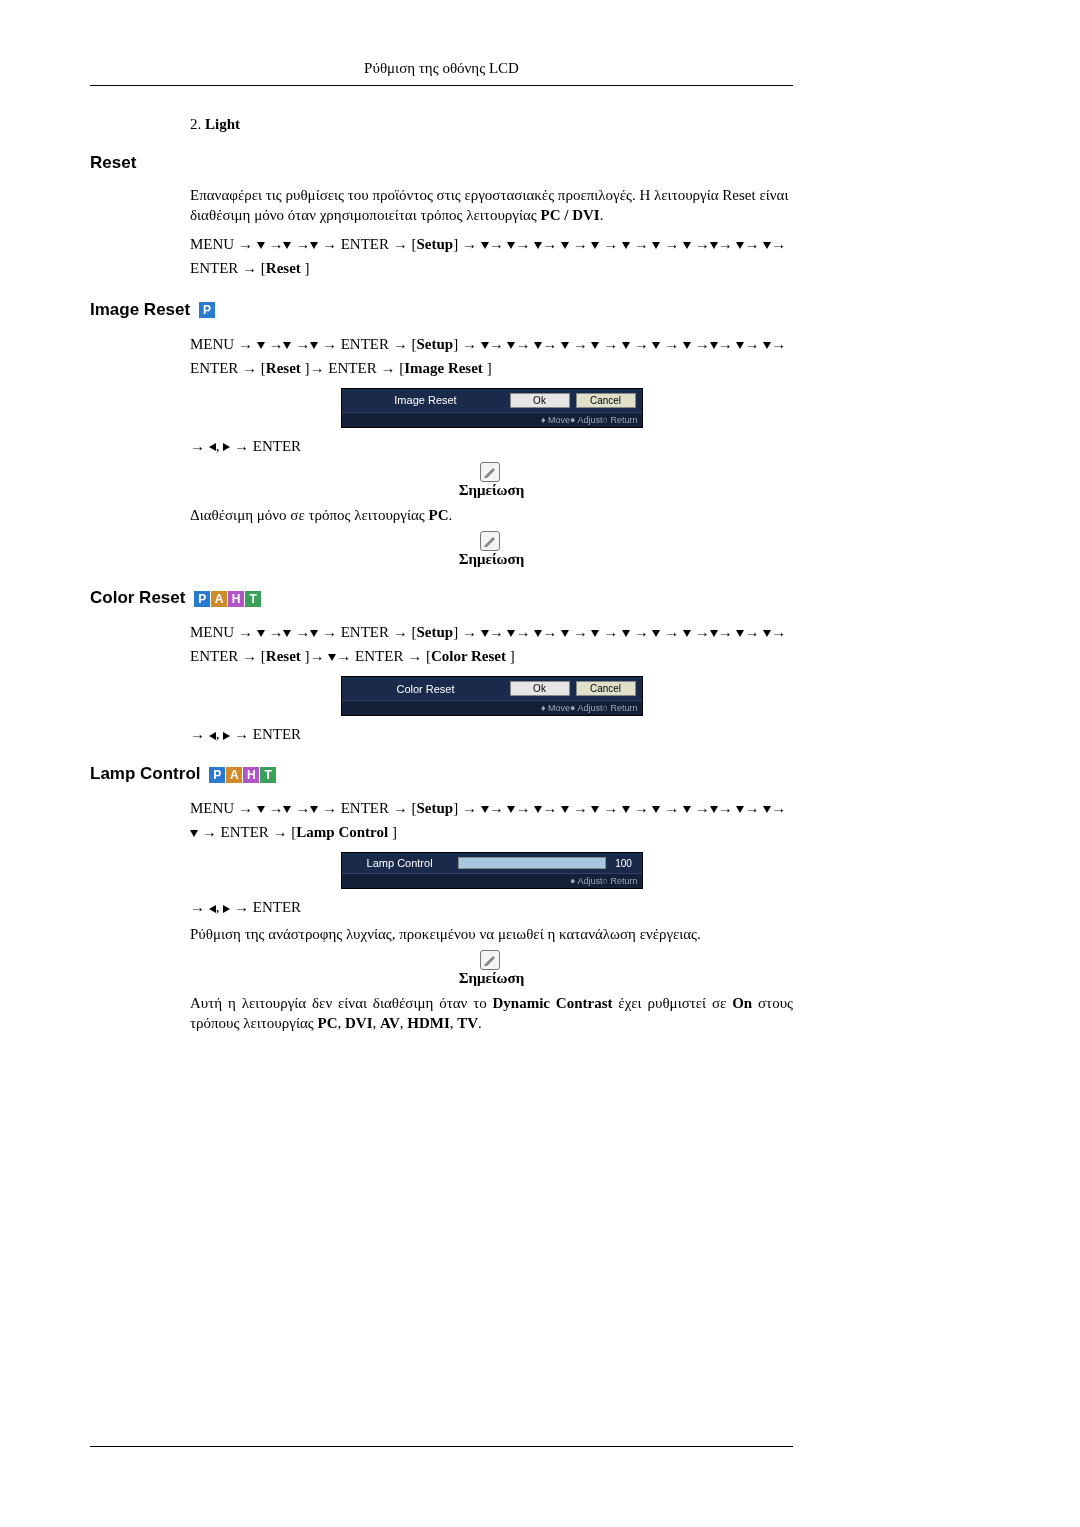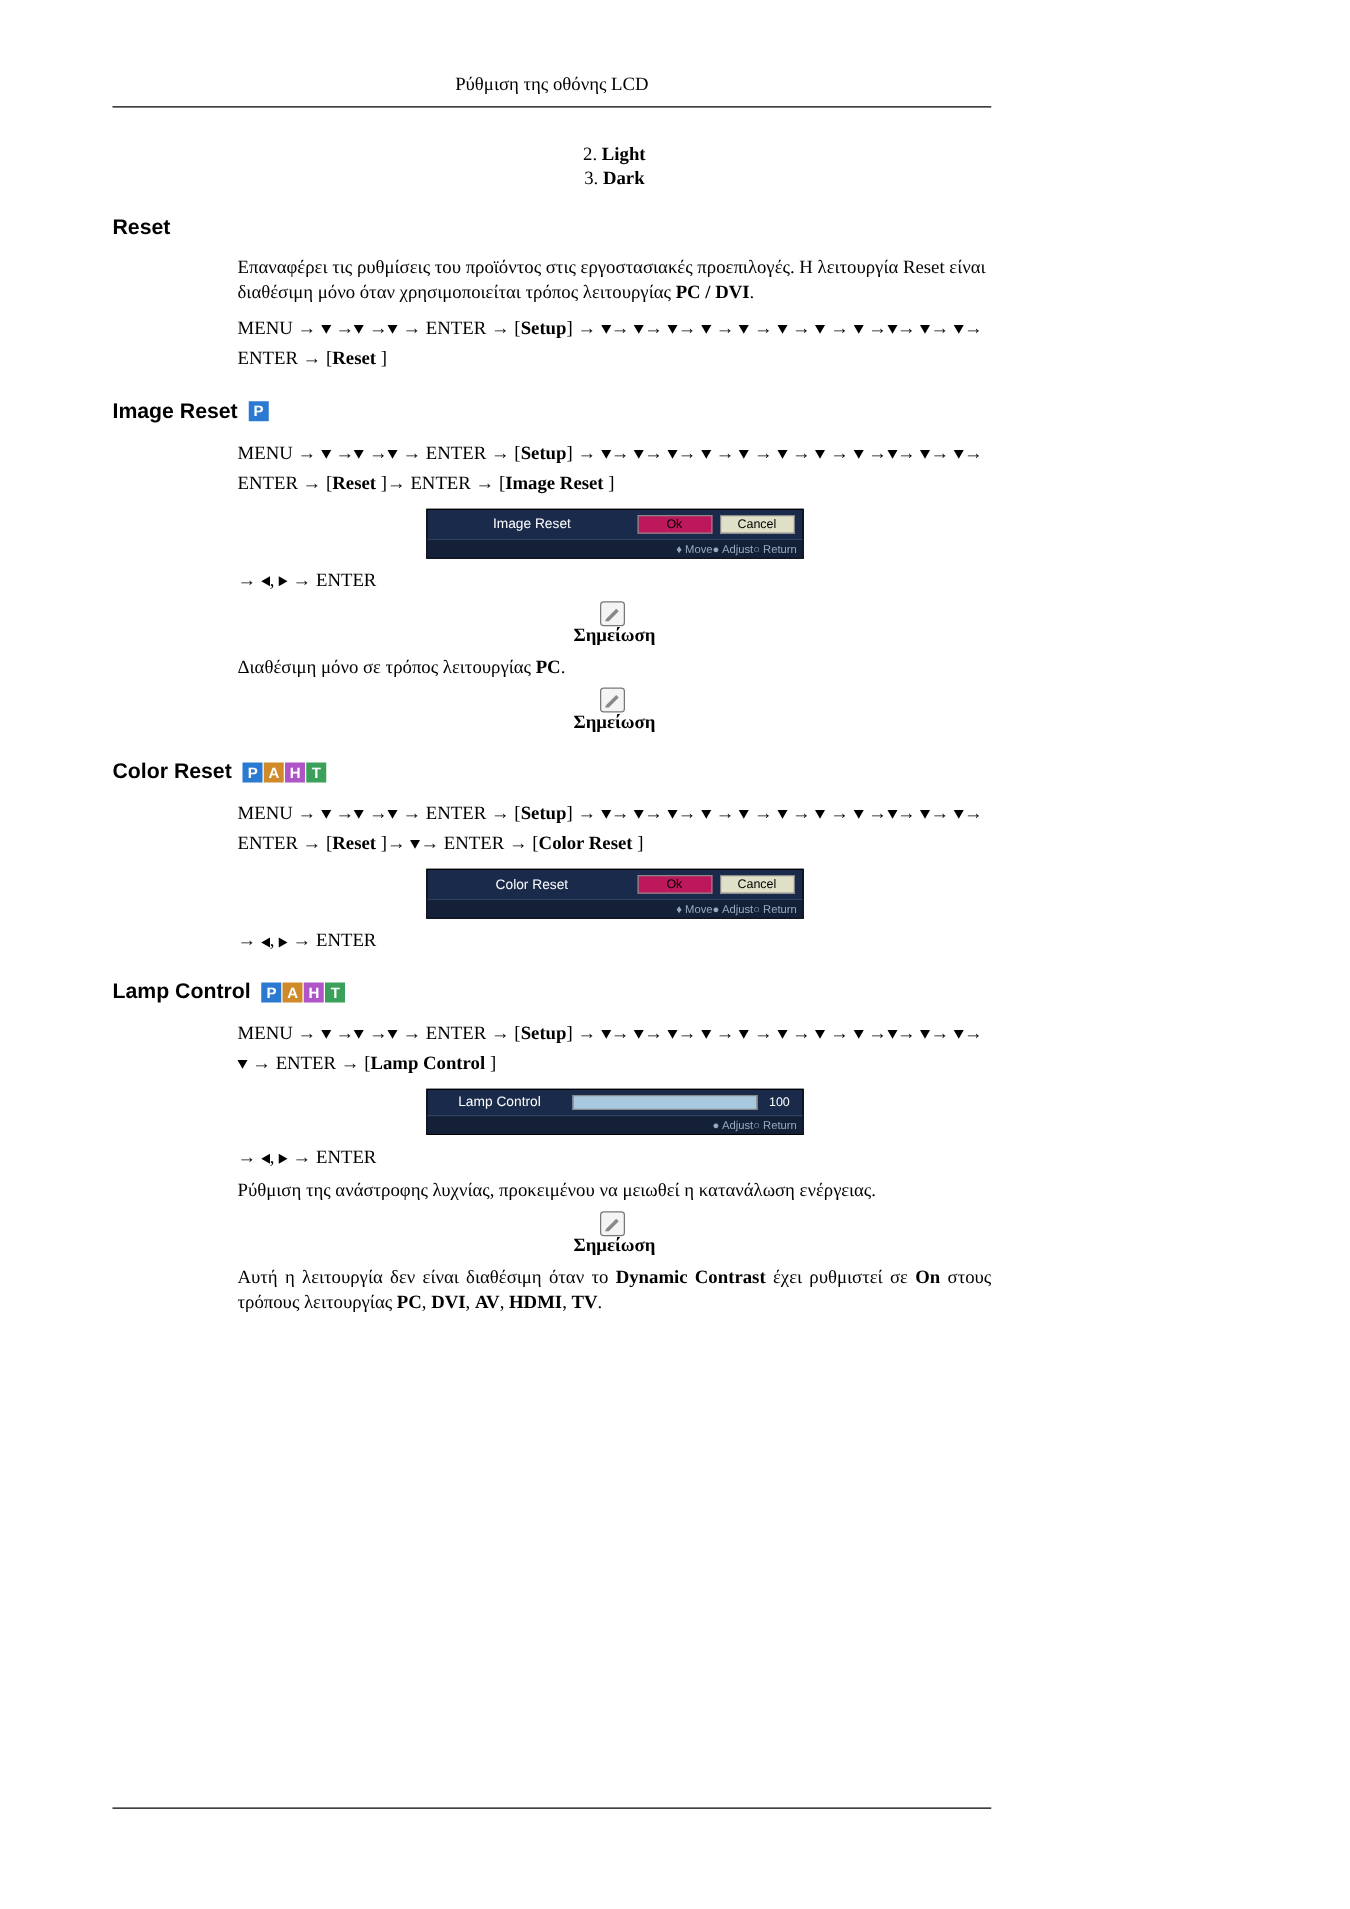--- a/index.html
+++ b/index.html
@@ -27,21 +27,20 @@
   .indent {
     margin-left: 100px;
   }
   ol.custom {
     list-style: none;
     padding: 0;
     margin: 0 0 18px 0;
   }
   ol.custom li {
     margin: 2px 0;
-    text-align: center;
   }
   h3.section {
     font-family: Arial, Helvetica, sans-serif;
     font-weight: bold;
     font-size: 17px;
     margin: 20px 0 12px 0;
   }
   p {
     margin: 6px 0;
     line-height: 1.35;
@@ -91,21 +90,21 @@
   .osd-btn {
     background: #e0e0c8;
     color: #000;
     border: 1px solid #888;
     padding: 1px 8px;
     font-size: 10px;
     min-width: 42px;
     text-align: center;
   }
   .osd-btn.ok {
-    background: #be185d;
+    background: #e5e5e5;
   }
   .osd-slider {
     background: #a8c8e0;
     height: 10px;
     flex: 1.4;
     border: 1px solid #888;
     position: relative;
   }
   .osd-slider .fill {
     background: #5aa0d0;
@@ -192,24 +191,20 @@
   <div class="header">
     <span>Ρύθμιση της οθόνης LCD</span>
   </div>
 
   <div class="indent">
     <ol class="custom">
       <li>
         <span>2.</span>
         <span class="bold">Light</span>
       </li>
-      <li>
-        <span>3.</span>
-        <span class="bold">Dark</span>
-      </li>
     </ol>
   </div>
 
   <h3 class="section">Reset</h3>
   <div class="indent">
     <p>
       <span>Επαναφέρει τις ρυθμίσεις του προϊόντος στις εργοστασιακές προεπιλογές. Η λειτουργία Reset είναι διαθέσιμη μόνο όταν χρησιμοποιείται τρόπος λειτουργίας </span><span class="bold">PC / DVI</span><span>.</span>
     </p>
     <p class="nav-seq">
       <span>MENU → </span><span class="arrow-down"></span> →<span class="arrow-down"></span> →<span class="arrow-down"></span><span> → ENTER → [</span><span class="bold">Setup</span><span>] → </span><span class="arrow-down"></span>→ <span class="arrow-down"></span>→ <span class="arrow-down"></span>→ <span class="arrow-down"></span> → <span class="arrow-down"></span> → <span class="arrow-down"></span> → <span class="arrow-down"></span> → <span class="arrow-down"></span> →<span class="arrow-down"></span>→ <span class="arrow-down"></span>→ <span class="arrow-down"></span>→<span> ENTER → [</span><span class="bold">Reset</span><span> ]</span>

